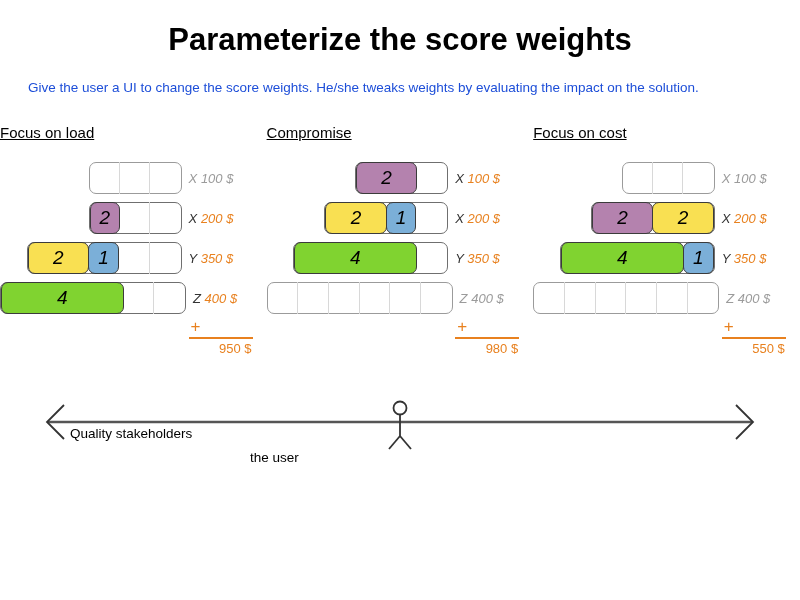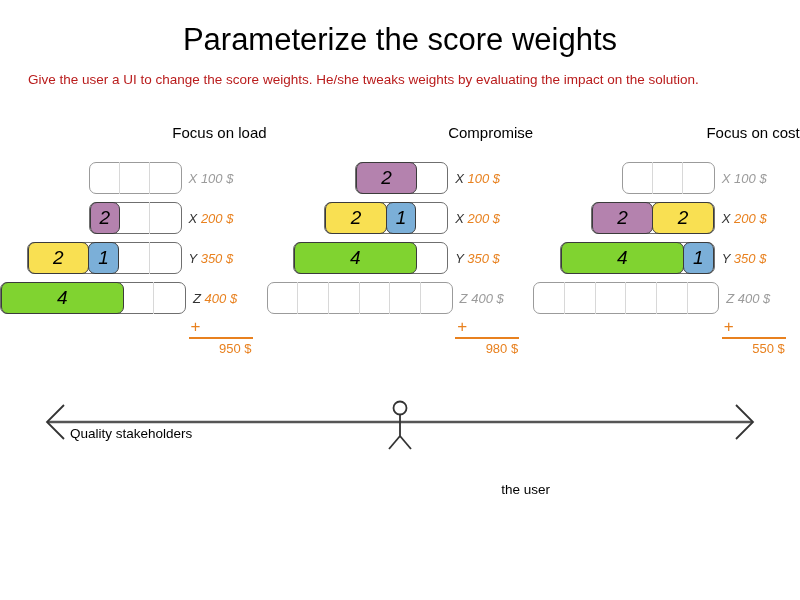--- a/index.html
+++ b/index.html
@@ -13,29 +13,29 @@
     overflow: hidden;
     font-family: "Liberation Sans", sans-serif;
     color: #000000;
     position: relative;
   }
 
   
   .title {
     text-align: center;
     font-size: 31px;
-    font-weight: normal;
-    color: #000;
-    margin: 0;
-    padding-top: 22px;
+    font-weight: bold;
+    color: #000;
+    margin: 8px;
+    padding-top: 14px;
     letter-spacing: 0px;
   }
   .subtitle {
     font-size: 13.5px;
-    color: #b91c1c;
+    color: #1d4ed8;
     margin: 0;
     padding-top: 14px;
     padding-left: 28px;
     padding-right: 20px;
     text-align: left;
     white-space: nowrap;
   }
 
   
   .columns {
@@ -45,25 +45,26 @@
     width: 800px;
     display: flex;
   }
   .column {
     width: 266.6px;
     display: flex;
     flex-direction: column;
     align-items: stretch;
   }
   .col-header {
-    text-align: right;
+    text-align: left;
     font-size: 15px;
     color: #000;
     height: 30px;
     line-height: 30px;
+    text-decoration: underline;
   }
 
   .rows {
     margin-top: 10px;
     display: flex;
     flex-direction: column;
   }
 
   
   .bar-row {
@@ -172,25 +173,24 @@
     color: #000;
     white-space: nowrap;
   }
   .axis-label.left  { left: 70px;  top: 31px; }
   .axis-label.right { right: 69px; top: 31px; }
   .user-cap {
     position: absolute;
     width: 300px;
     left: 250px;
     top: 53px;
-    text-align: right;
+    text-align: left;
     font-size: 13.5px;
     line-height: 19px;
     color: #000;
-    margin-top: 32px;
   }
 </style>
 </head>
 <body>
 
 <h1 class="title">Parameterize the score weights</h1>
 <p class="subtitle">Give the user a UI to change the score weights. He/she tweaks weights by evaluating the impact on the solution.</p>
 
 <div class="columns">
     <div class="column">

